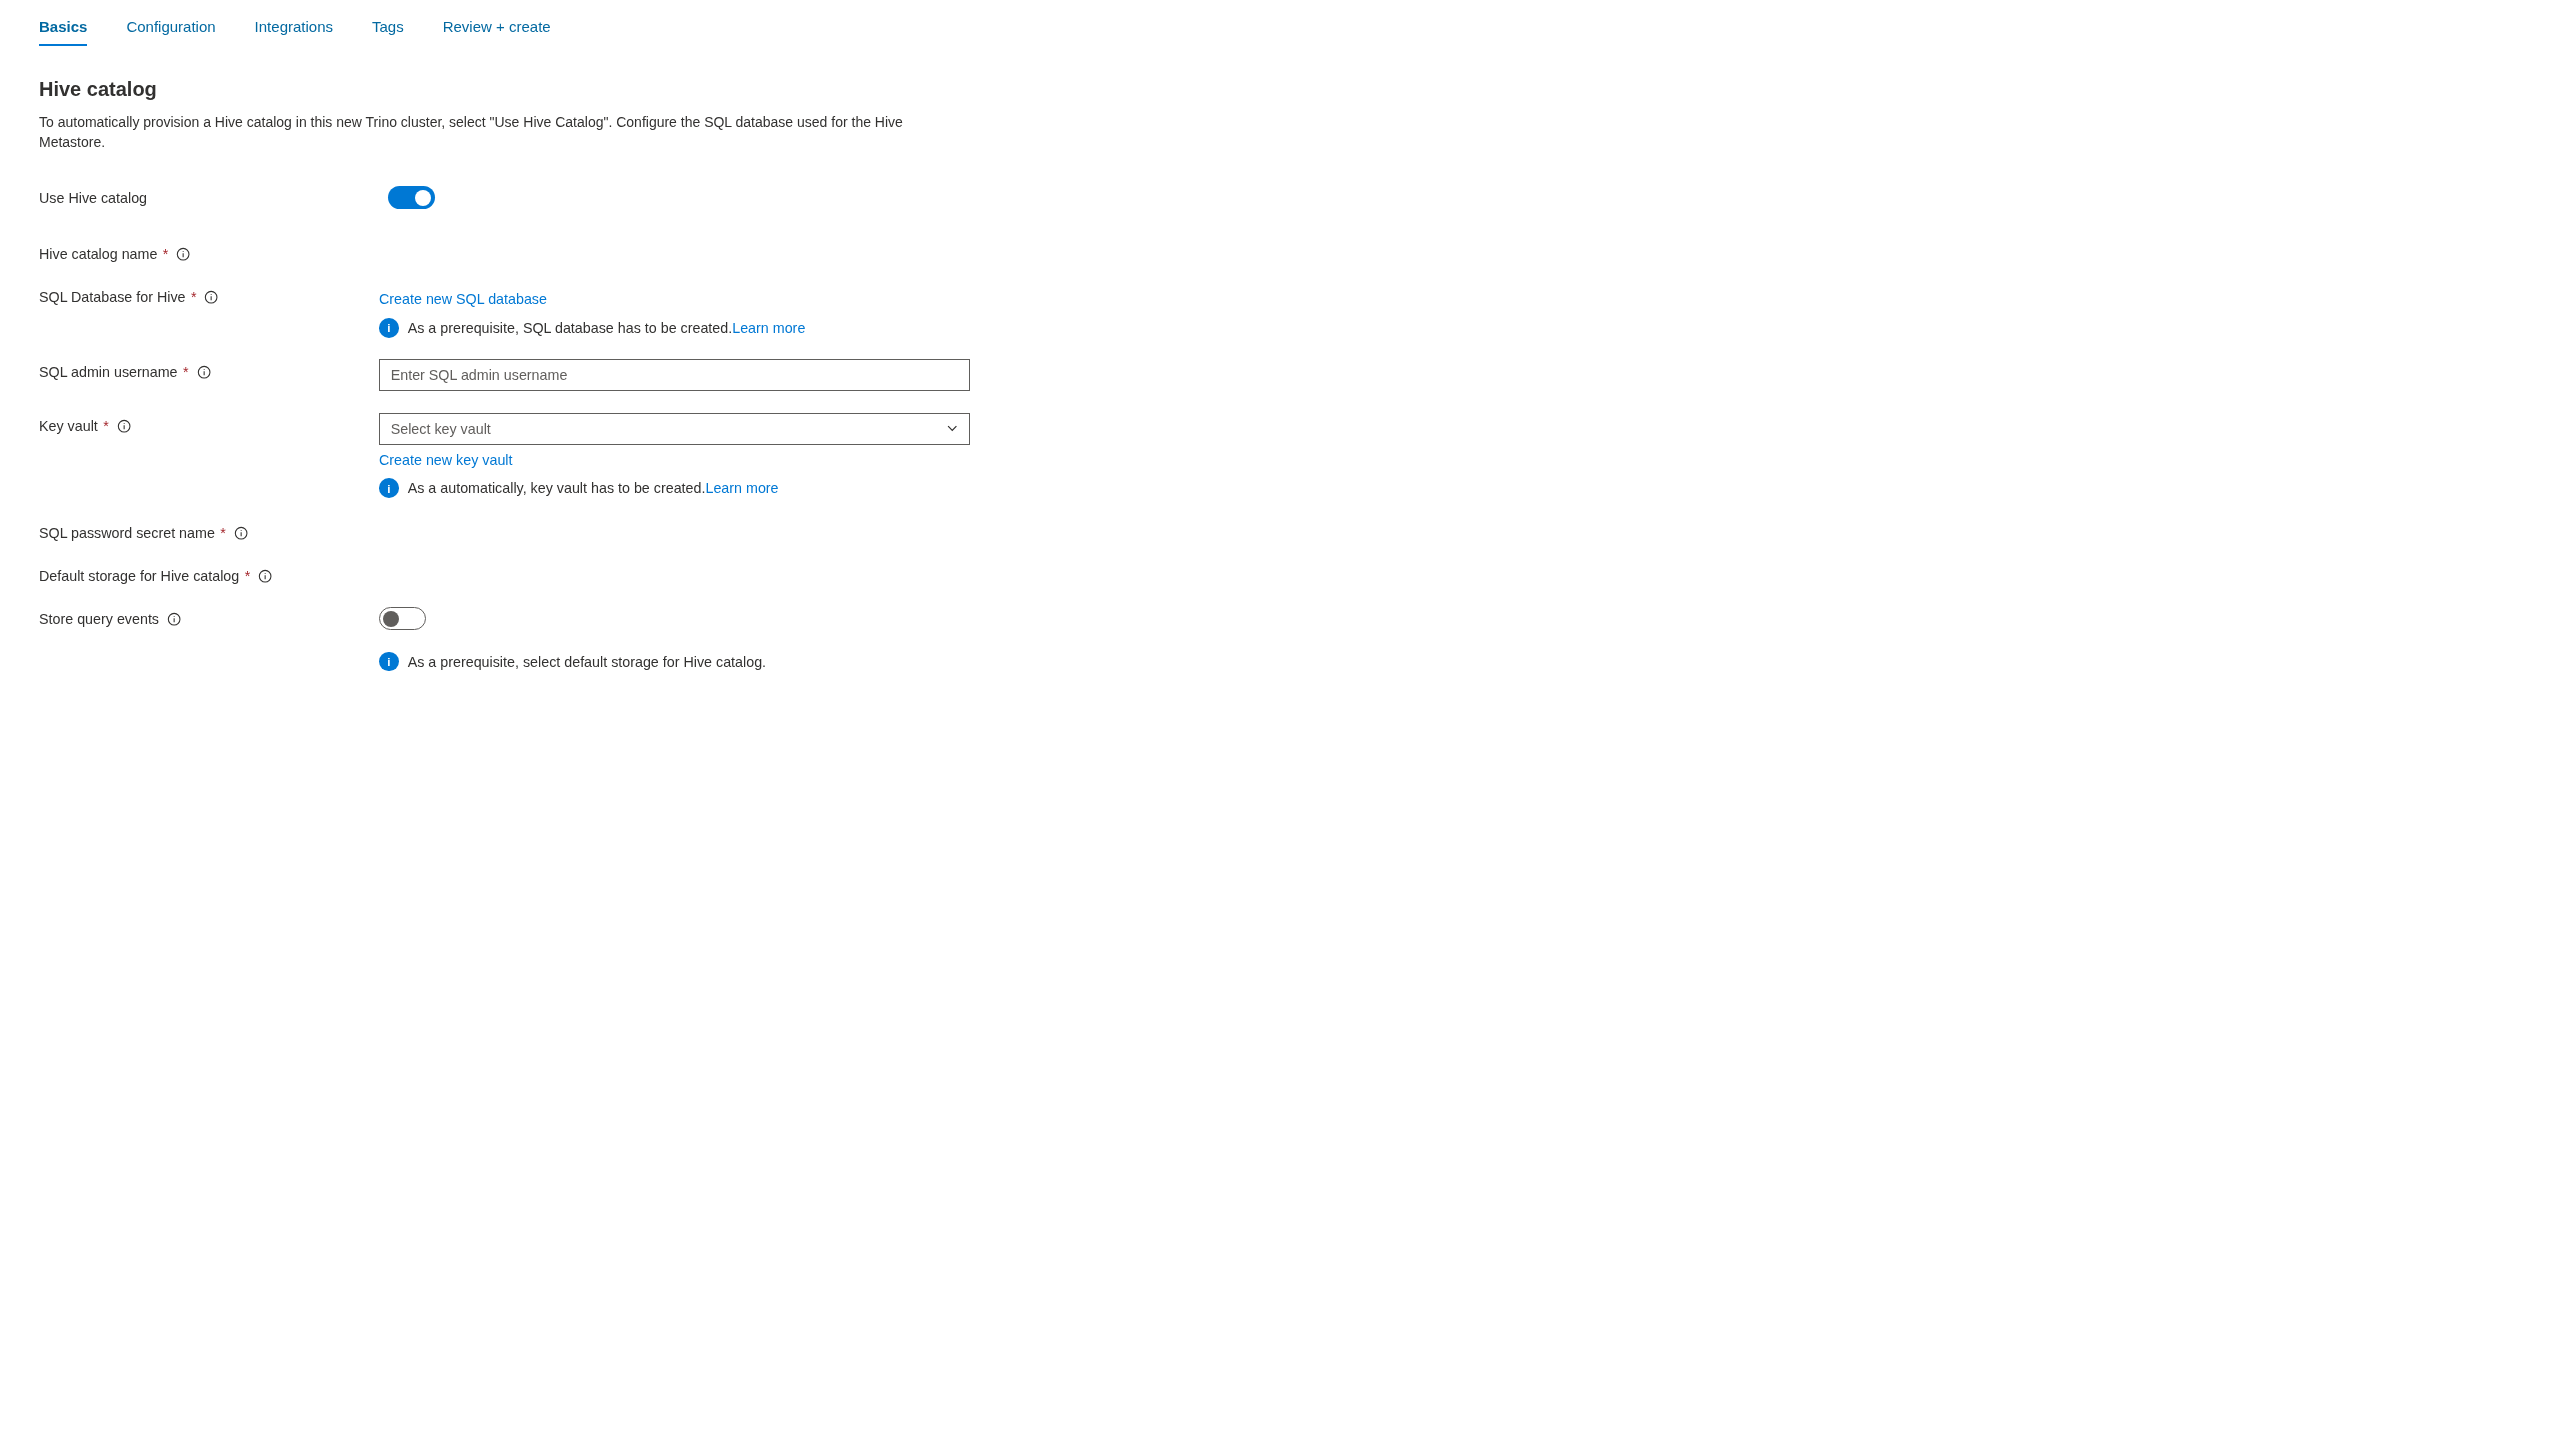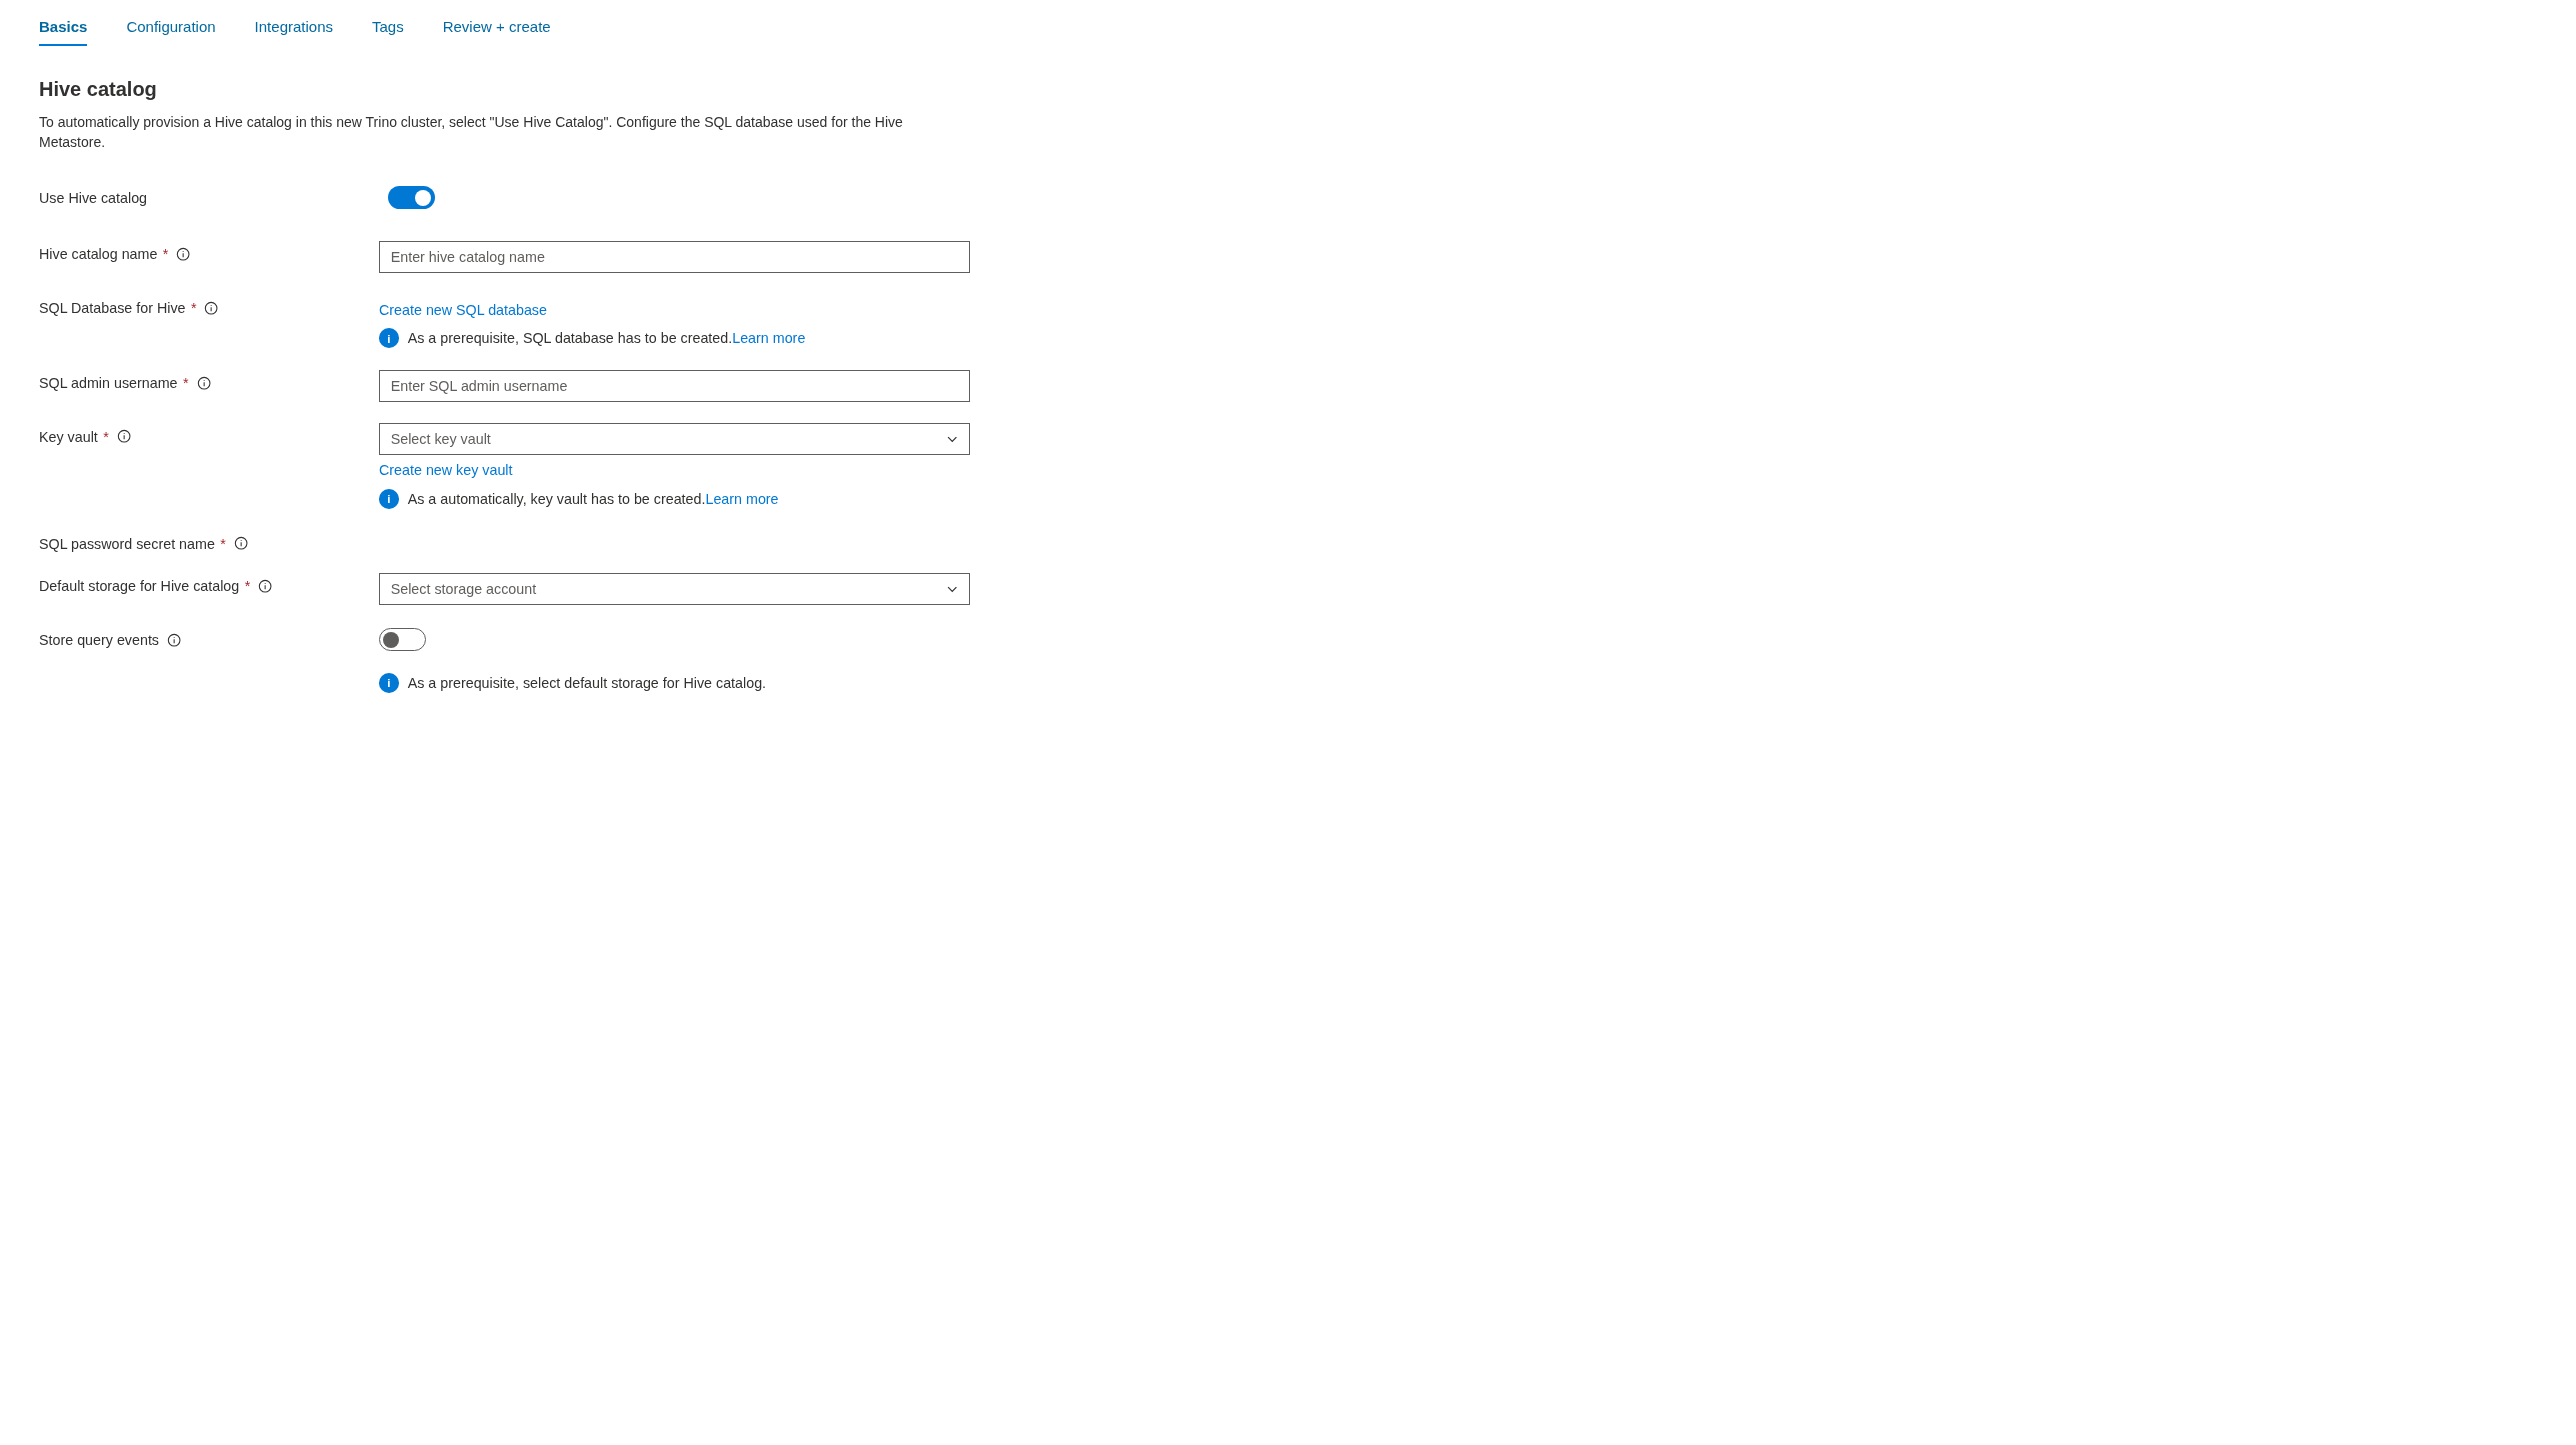--- a/index.html
+++ b/index.html
@@ -210,23 +210,20 @@
     <span>Hive catalog name</span>
     <span class="required-star">*</span>
     <span class="info-icon">
       <svg viewBox="0 0 16 16" fill="none" stroke="#323130" stroke-width="1.2">
           <circle cx="8" cy="8" r="6.5"></circle>
           <circle cx="8" cy="5" r="0.6" fill="#323130" stroke="none"></circle>
           <line x1="8" y1="7" x2="8" y2="11.5"></line>
         </svg>
     </span>
   </div>
-  <div class="form-control-wrapper">
-    <input type="text" class="text-input" placeholder="Enter hive catalog name" style="">
-  </div>
 </div>
 
 <div class="form-row">
   <div class="form-label">
     <span>SQL Database for Hive</span>
     <span class="required-star">*</span>
     <span class="info-icon">
       <svg viewBox="0 0 16 16" fill="none" stroke="#323130" stroke-width="1.2">
           <circle cx="8" cy="8" r="6.5"></circle>
           <circle cx="8" cy="5" r="0.6" fill="#323130" stroke="none"></circle>
@@ -310,28 +307,20 @@
     <span>Default storage for Hive catalog</span>
     <span class="required-star">*</span>
     <span class="info-icon">
       <svg viewBox="0 0 16 16" fill="none" stroke="#323130" stroke-width="1.2">
           <circle cx="8" cy="8" r="6.5"></circle>
           <circle cx="8" cy="5" r="0.6" fill="#323130" stroke="none"></circle>
           <line x1="8" y1="7" x2="8" y2="11.5"></line>
         </svg>
     </span>
   </div>
-  <div class="form-control-wrapper">
-    <div class="select-box">
-      <span>Select storage account</span>
-      <svg class="chevron-down" viewBox="0 0 12 12" fill="none" stroke="#323130" stroke-width="1.2">
-          <polyline points="2,4 6,8 10,4"></polyline>
-        </svg>
-    </div>
-  </div>
 </div>
 
 <div class="form-row">
   <div class="form-label">
     <span>Store query events</span>
     <span class="info-icon">
       <svg viewBox="0 0 16 16" fill="none" stroke="#323130" stroke-width="1.2">
           <circle cx="8" cy="8" r="6.5"></circle>
           <circle cx="8" cy="5" r="0.6" fill="#323130" stroke="none"></circle>
           <line x1="8" y1="7" x2="8" y2="11.5"></line>

